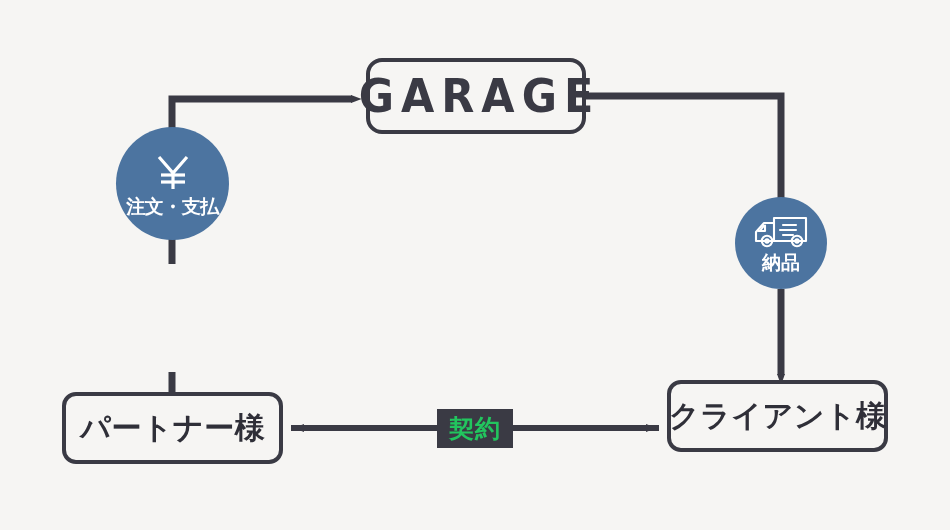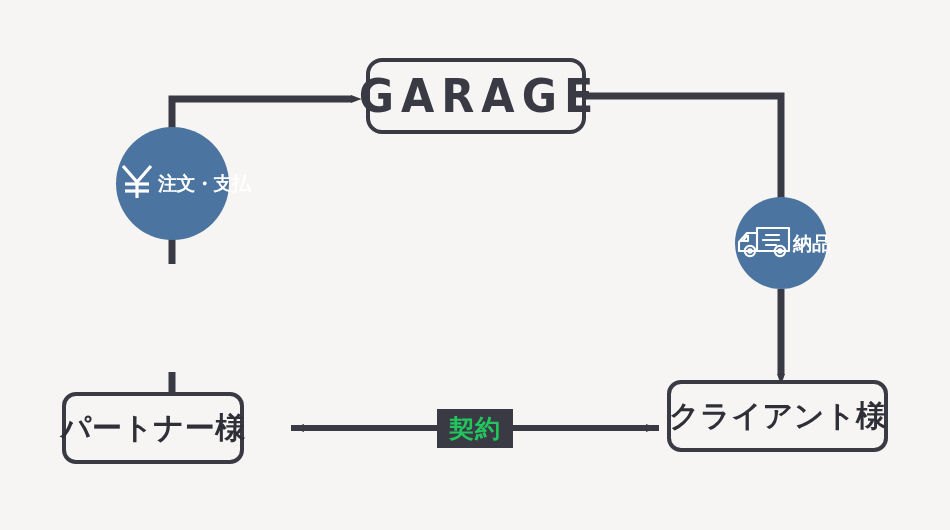--- a/index.html
+++ b/index.html
@@ -66,42 +66,42 @@
     font-weight: bold;
     letter-spacing: 7px;
     text-indent: 7px;
     font-family: "DejaVu Sans", "Liberation Sans", sans-serif;
     transform: scaleY(1.08);
   }
 
   #partner-box {
     left: 62px;
     top: 392px;
-    width: 182px;
+    width: 221px;
     height: 72px;
   }
   #client-box {
     left: 667px;
     top: 380px;
     width: 221px;
     height: 72px;
   }
   .party-text {
     font-size: 30px;
   }
 
   
   .circle {
     position: absolute;
     border-radius: 50%;
     background: #4c74a0;
     display: flex;
-    flex-direction: row;
+    flex-direction: column;
     align-items: center;
-    justify-content: space-between;
+    justify-content: center;
     color: #ffffff;
     box-sizing: border-box;
   }
   .circle-icon {
     display: block;
     line-height: 0;
   }
   .circle-label {
     color: #ffffff;
     font-weight: bold;

